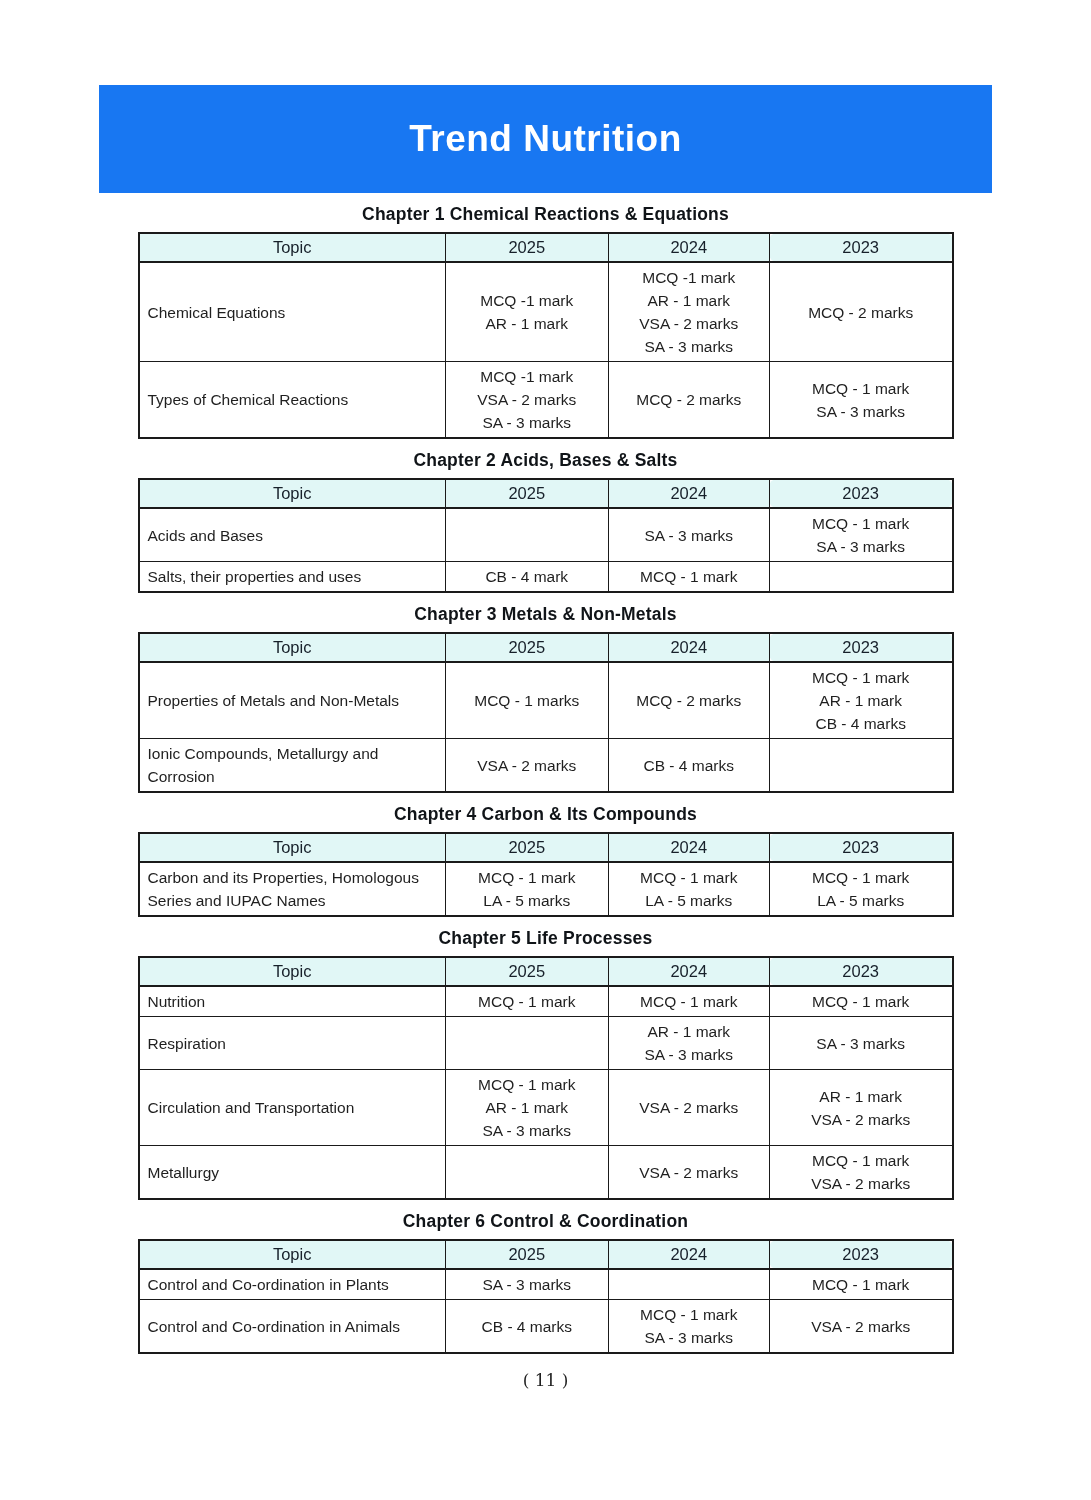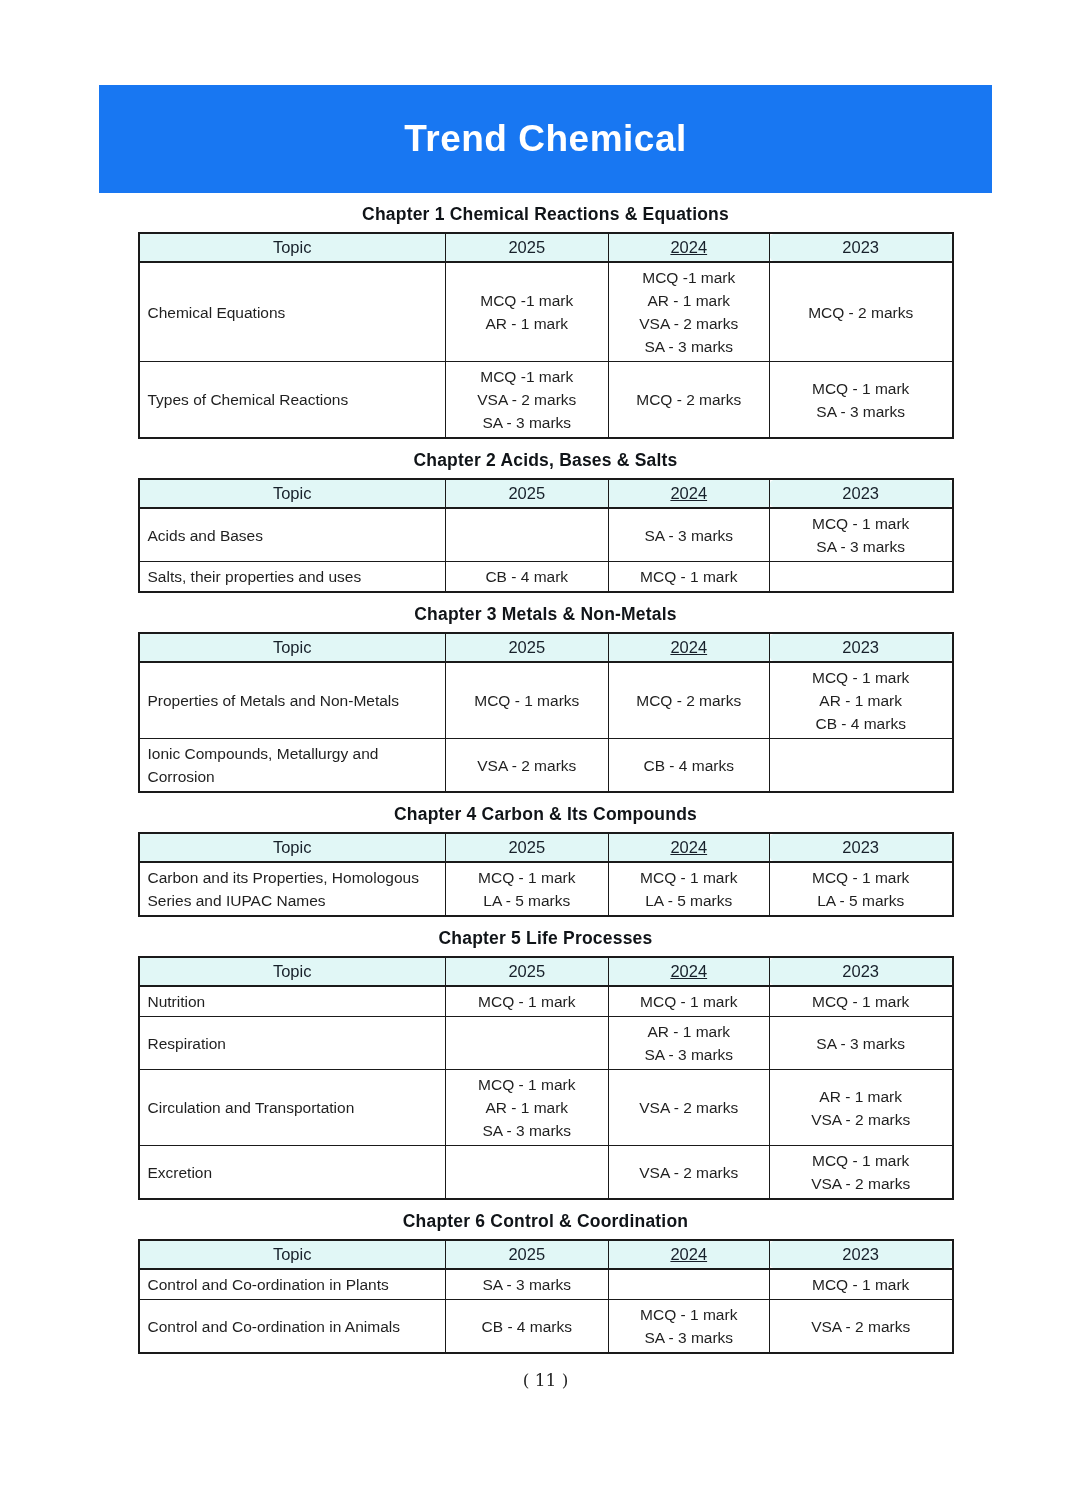--- a/index.html
+++ b/index.html
@@ -60,38 +60,38 @@
   td {
     font-size: 15.5px;
     color: #1f1f1f;
     padding: 3px 8px;
     line-height: 23px;
   }
   td.topic { text-align: left; }
   td.marks { text-align: center; padding-left: 2px; padding-right: 2px; }
   .col-0 { width: 37.7%; }
   .col-1 { width: 20.0%; }
-  .col-2 { width: 19.8%; text-decoration: underline; }
+  .col-2 { width: 19.8%; }
   .col-3 { width: 22.5%; border-radius: 8px; }
 
   .page-number {
     text-align: center;
     font-family: "DejaVu Serif", serif;
     font-size: 17px;
     color: #1f1f1f;
     margin-top: 16px;
   }
 </style>
 </head>
 <body>
 
 <div class="page">
 
   <div class="banner">
-    <h1>Trend Chemical</h1>
+    <h1>Trend Nutrition</h1>
   </div>
 
   <div class="content">
   <section>
     <h2 class="chapter-heading">Chapter 1 Chemical Reactions &amp; Equations</h2>
     <table>
       <thead>
         <tr>
               <th class="col-0">Topic</th>
               <th class="col-1">2025</th>
@@ -287,21 +287,21 @@
               </td>
               <td class="marks">
                 <div>VSA - 2 marks</div>
               </td>
               <td class="marks">
                 <div>AR - 1 mark</div>
                 <div>VSA - 2 marks</div>
               </td>
             </tr>
             <tr>
-              <td class="topic">Excretion</td>
+              <td class="topic">Metallurgy</td>
               <td class="marks"></td>
               <td class="marks">
                 <div>VSA - 2 marks</div>
               </td>
               <td class="marks">
                 <div>MCQ - 1 mark</div>
                 <div>VSA - 2 marks</div>
               </td>
             </tr>
           </tbody>

